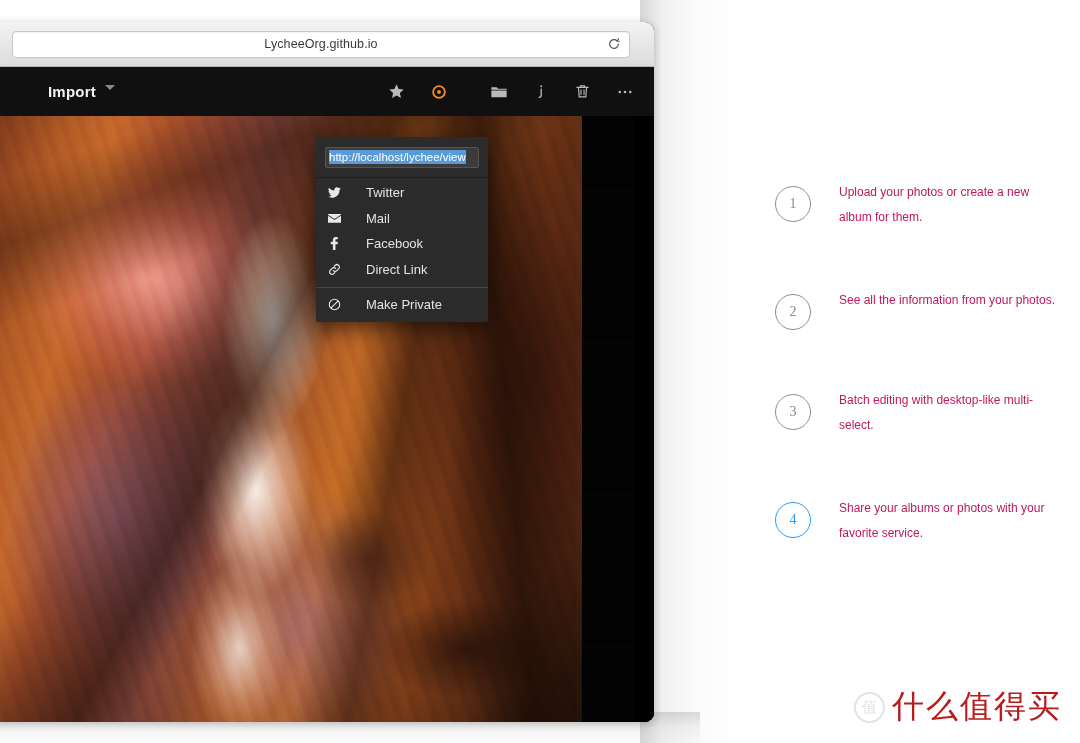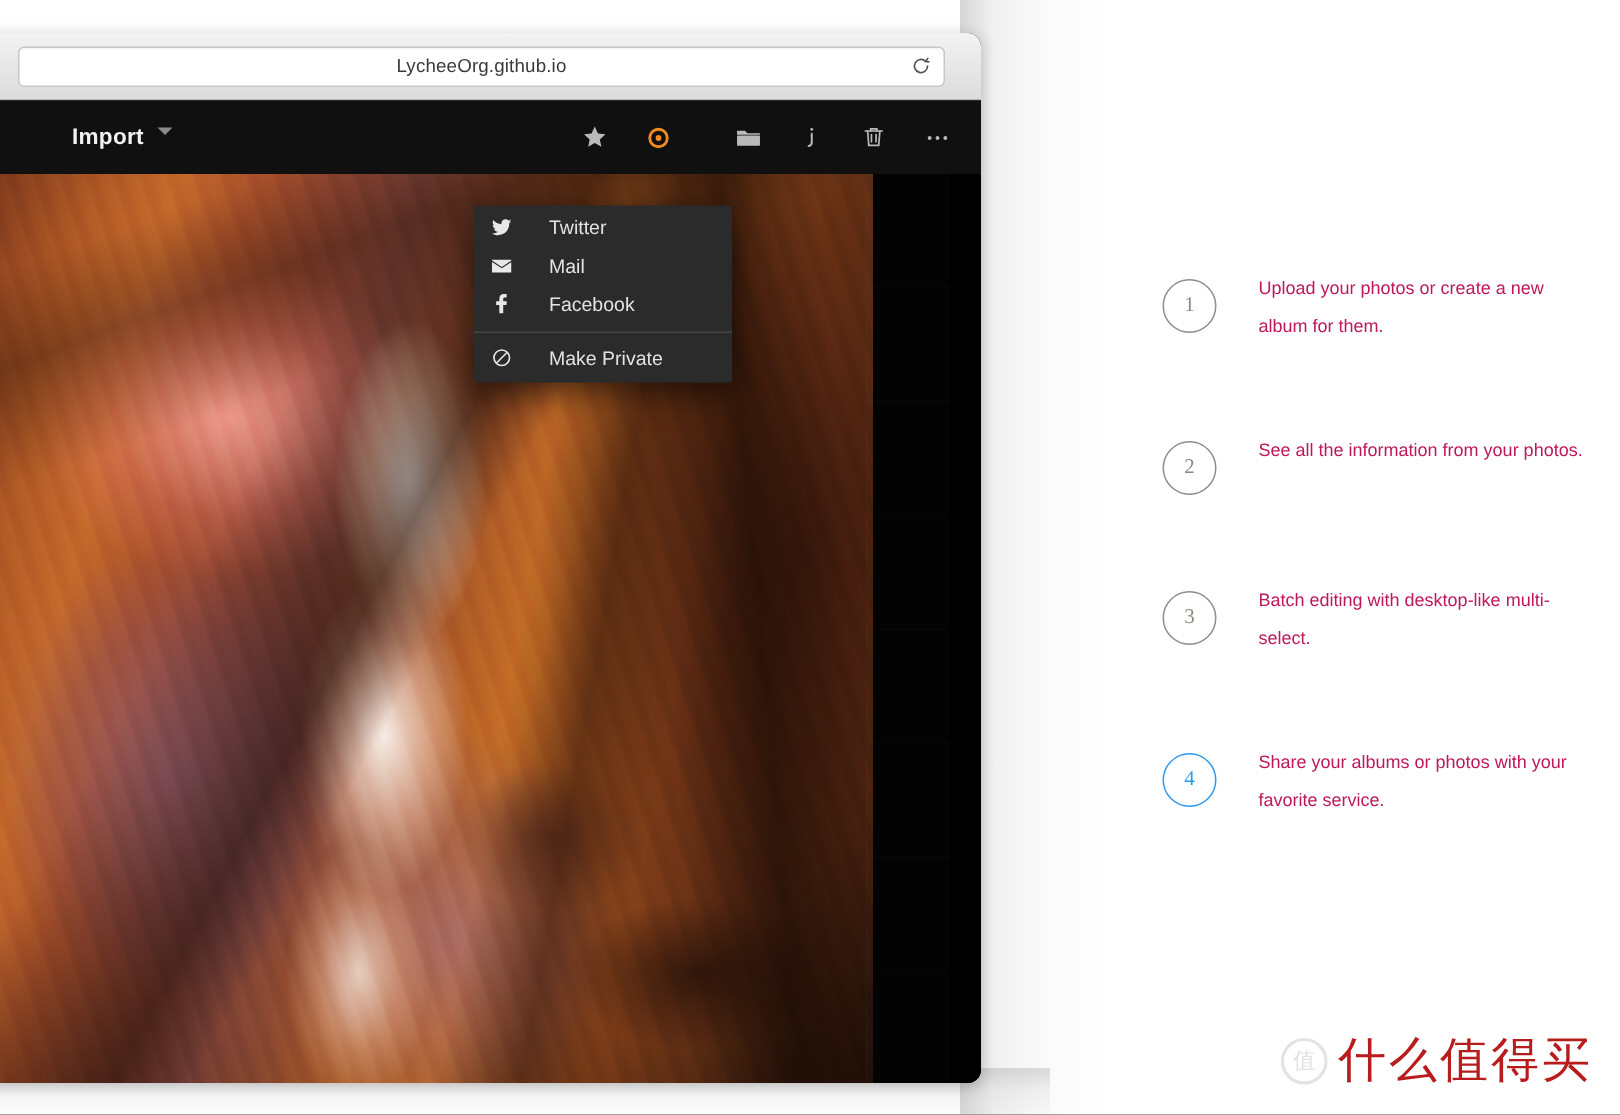--- a/index.html
+++ b/index.html
@@ -469,20 +469,23 @@
           <div class="info-row"></div>
           <div class="info-row"></div>
           <div class="info-row"></div>
           <div class="info-row"></div>
           <div class="info-row"></div>
           <div class="info-row"></div>
         </div>
       </div>
 
       <div id="share-menu">
+        <div id="share-url-wrap">
+          <div id="share-url"><span class="sel">http://localhost/lychee/view</span></div>
+        </div>
         <div class="share-list">
 
           <div class="share-item">
             <span class="si-icon">
               <svg viewBox="0 0 16 16" width="13" height="13" fill="currentColor">
                 <path d="M16 3.0c-.6.3-1.2.4-1.9.5.7-.4 1.2-1.0 1.4-1.8-.6.4-1.3.6-2.1.8-.6-.6-1.5-1.0-2.4-1.0-1.8 0-3.3 1.5-3.3 3.3 0 .3 0 .5.1.7C5.1 5.4 2.7 4.1 1.1 2.1.8 2.7.6 3.2.6 3.9c0 1.1.6 2.1 1.5 2.7-.5 0-1.0-.2-1.5-.4 0 1.6 1.1 2.9 2.6 3.2-.3.1-.6.1-.9.1-.2 0-.4 0-.6-.1.4 1.3 1.6 2.3 3.1 2.3-1.1.9-2.6 1.4-4.1 1.4-.3 0-.5 0-.8-.1 1.5.9 3.2 1.5 5.0 1.5 6.0 0 9.3-5.0 9.3-9.3v-.4c.6-.5 1.2-1.1 1.6-1.8z"></path>
               </svg>
             </span>
             <span class="si-label">Twitter</span>
           </div>
@@ -500,20 +503,29 @@
           <div class="share-item">
             <span class="si-icon">
               <svg viewBox="0 0 16 16" width="13" height="13" fill="currentColor">
                 <path d="M10.3 2.9h1.7V.1C11.7.06 10.8 0 9.7 0 7.5 0 6.0 1.4 6.0 3.9v2.0H3.4v3.1h2.6V16h3.2V9.0h2.6l.4-3.1H9.2V4.2c0-.9.2-1.3 1.1-1.3z"></path>
               </svg>
             </span>
             <span class="si-label">Facebook</span>
           </div>
 
 
+          <div class="share-item">
+            <span class="si-icon">
+              <svg viewBox="0 0 16 16" width="13" height="13" fill="none" stroke="currentColor" stroke-width="1.5" stroke-linecap="round">
+                <path d="M6.6 9.4a3 3 0 0 0 4.3 0l2.2-2.2a3 3 0 1 0-4.3-4.3L7.6 4.1"></path>
+                <path d="M9.4 6.6a3 3 0 0 0-4.3 0L2.9 8.8a3 3 0 1 0 4.3 4.3l1.2-1.2"></path>
+              </svg>
+            </span>
+            <span class="si-label">Direct Link</span>
+          </div>
 
           <div class="share-sep"></div>
 
           <div class="share-item">
             <span class="si-icon">
               <svg viewBox="0 0 16 16" width="13" height="13" fill="none" stroke="currentColor" stroke-width="1.35">
                 <circle cx="8" cy="8" r="6.4"></circle>
                 <path d="M3.5 12.5 12.5 3.5"></path>
               </svg>
             </span>

